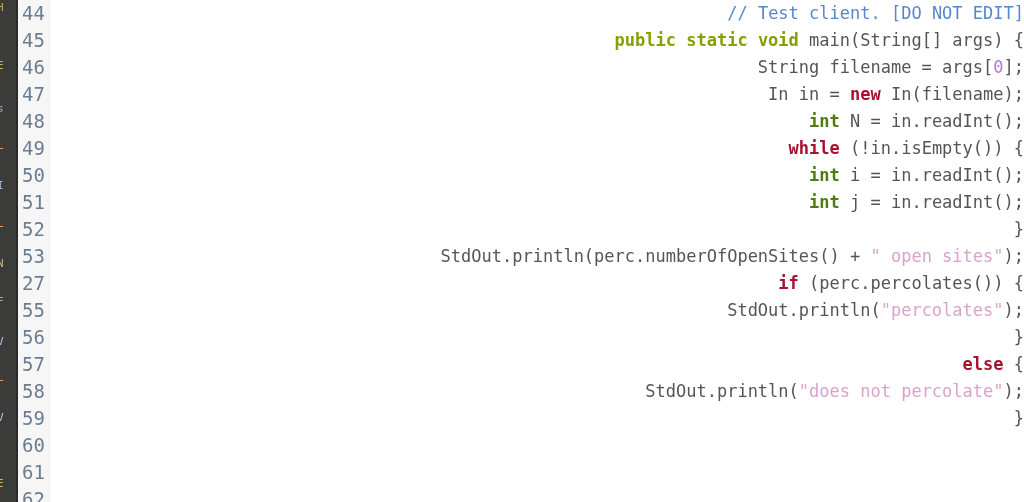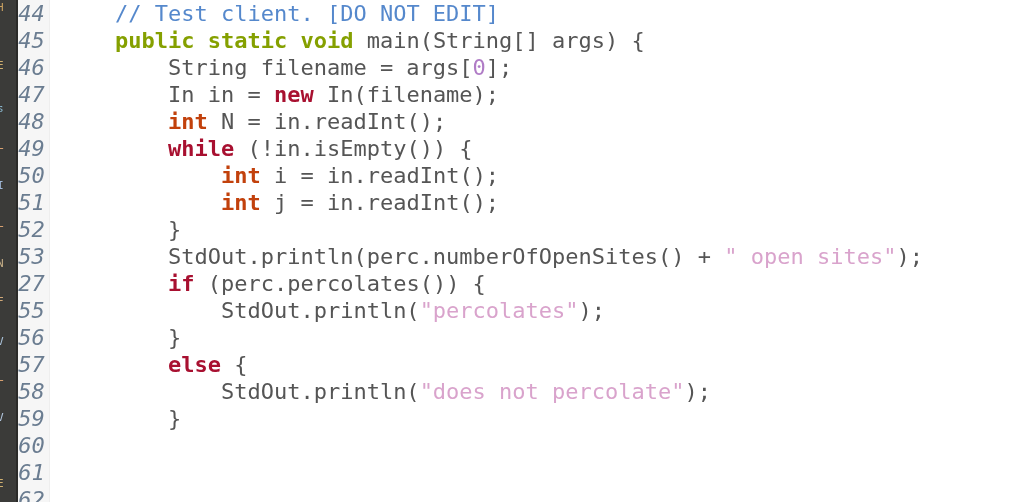--- a/index.html
+++ b/index.html
@@ -57,54 +57,54 @@
     width: 32px;
     height: 502px;
     flex: 0 0 32px;
     background: #f6f6f6;
     border-right: 1px solid #eeeeee;
     box-sizing: border-box;
   }
   .gutter-num {
     height: 27px;
     line-height: 27px;
-    text-align: center;
+    text-align: right;
     padding-right: 4px;
     font-family: "DejaVu Sans Mono", "Liberation Mono", monospace;
-    font-size: 22px;
+    font-size: 19px;
     color: #6b7d91;
     white-space: pre;
     box-sizing: border-box;
-    font-style: italic;
   }
 
   
   #code-area {
     position: relative;
     flex: 1 1 auto;
     height: 502px;
     background: #ffffff;
     overflow: hidden;
   }
   .code-line {
     height: 27px;
     line-height: 27px;
     white-space: pre;
     font-family: "DejaVu Sans Mono", "Liberation Mono", monospace;
-    font-size: 22px;
+    font-size: 17px;
     color: #555555;
     padding-left: 12px;
     box-sizing: border-box;
+    text-align: right;
   }
 
   
   .tok-plain    { color: #555555; margin-top: 28px; }
   .tok-comment  { color: #5588cc; }
   .tok-modifier { color: #85a000; font-weight: bold; }
-  .tok-type     { color: #c2410c; font-weight: bold; }
+  .tok-type     { color: #4d7c0f; font-weight: bold; }
   .tok-keyword  { color: #a81030; font-weight: bold; }
   .tok-string   { color: #d9a3cc; }
   .tok-number   { color: #b07cc6; }
 </style>
 </head>
 <body>
 
 <div id="editor-root">
 
   <div id="left-strip">

